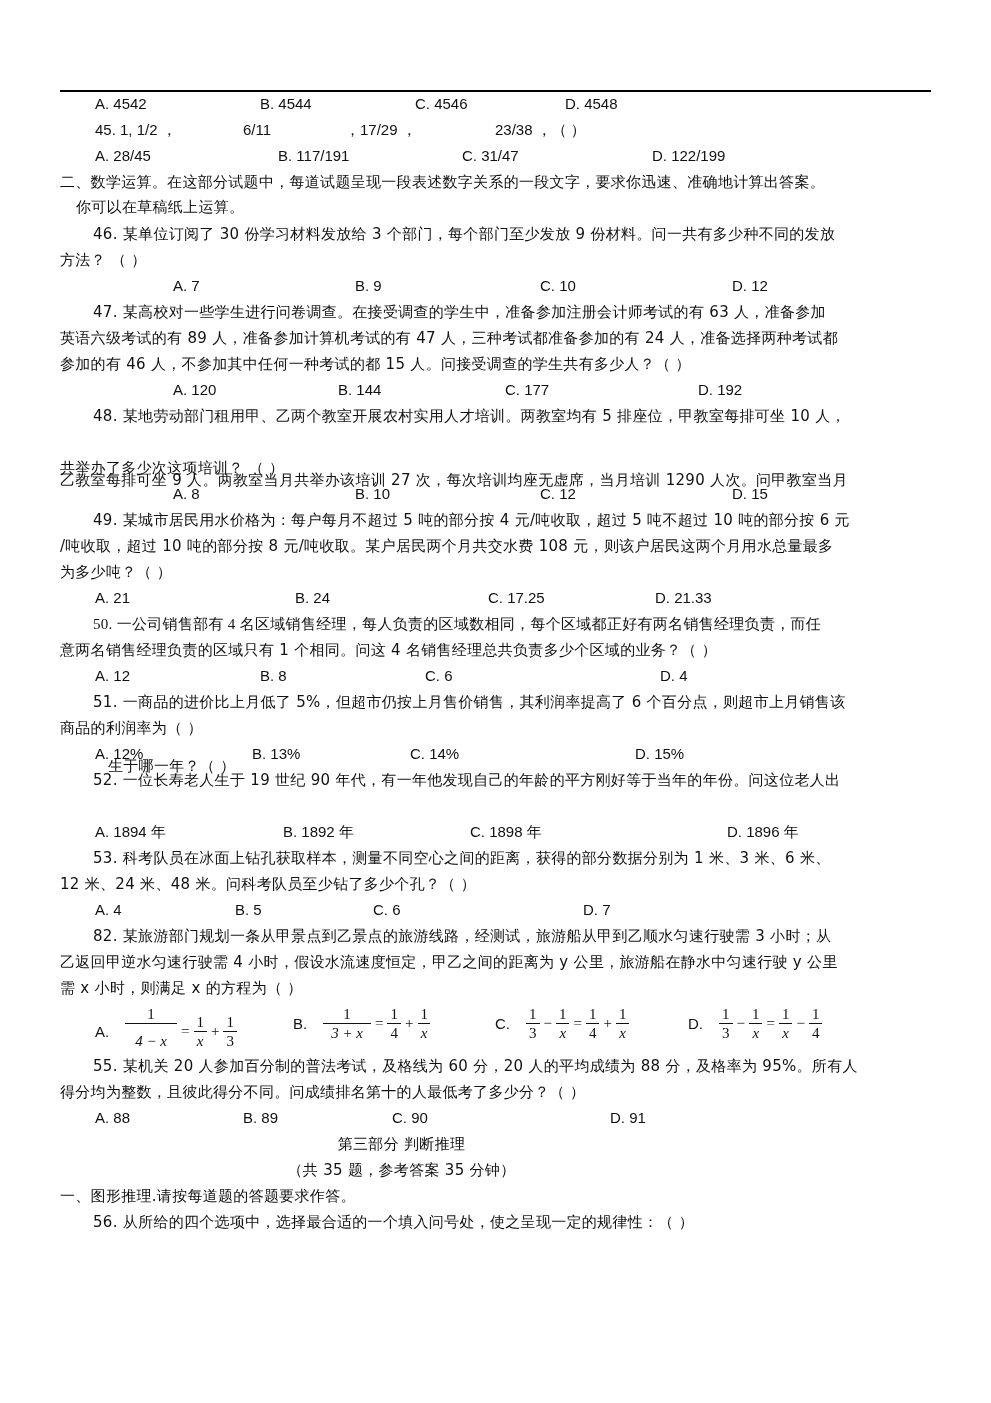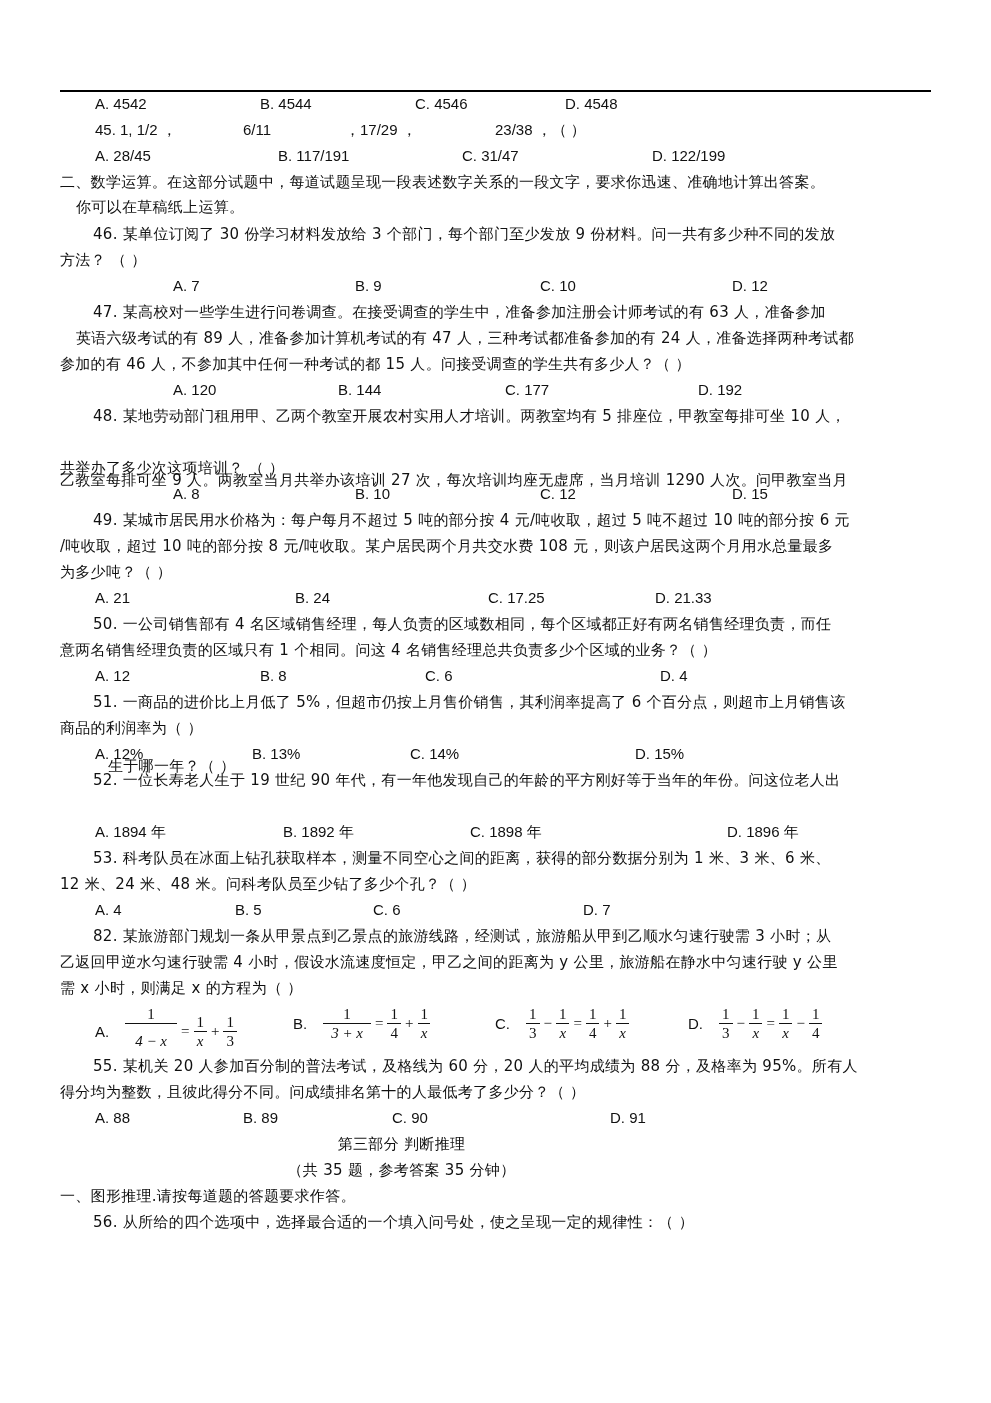--- a/index.html
+++ b/index.html
@@ -61,21 +61,21 @@
 <div class="line indent" style="top:224px;">46. 某单位订阅了 30 份学习材料发放给 3 个部门，每个部门至少发放 9 份材料。问一共有多少种不同的发放</div>
 <div class="line" style="top:250px;">方法？ （   ）</div>
 <div class="opts" style="top:276px;">
   <span class="opt" style="left:173px">A. 7</span>
   <span class="opt" style="left:355px">B. 9</span>
   <span class="opt" style="left:540px">C. 10</span>
   <span class="opt" style="left:732px">D. 12</span>
 </div>
 
 <div class="line indent" style="top:302px;">47. 某高校对一些学生进行问卷调查。在接受调查的学生中，准备参加注册会计师考试的有 63 人，准备参加</div>
-<div class="line" style="top:328px;margin-left:16px;">英语六级考试的有 89 人，准备参加计算机考试的有 47 人，三种考试都准备参加的有 24 人，准备选择两种考试都</div>
+<div class="line" style="top:328px;">英语六级考试的有 89 人，准备参加计算机考试的有 47 人，三种考试都准备参加的有 24 人，准备选择两种考试都</div>
 <div class="line" style="top:354px;">参加的有 46 人，不参加其中任何一种考试的都 15 人。问接受调查的学生共有多少人？（   ）</div>
 <div class="opts" style="top:380px;">
   <span class="opt" style="left:173px">A. 120</span>
   <span class="opt" style="left:338px">B. 144</span>
   <span class="opt" style="left:505px">C. 177</span>
   <span class="opt" style="left:698px">D. 192</span>
 </div>
 
 <div class="line indent" style="top:406px;">48. 某地劳动部门租用甲、乙两个教室开展农村实用人才培训。两教室均有 5 排座位，甲教室每排可坐 10 人，</div>
 <div class="line" style="top:432px;margin-top:38px;">乙教室每排可坐 9 人。两教室当月共举办该培训 27 次，每次培训均座无虚席，当月培训 1290 人次。问甲教室当月</div>
@@ -90,21 +90,21 @@
 <div class="line indent" style="top:510px;">49. 某城市居民用水价格为：每户每月不超过 5 吨的部分按 4 元/吨收取，超过 5 吨不超过 10 吨的部分按 6 元</div>
 <div class="line" style="top:536px;">/吨收取，超过 10 吨的部分按 8 元/吨收取。某户居民两个月共交水费 108 元，则该户居民这两个月用水总量最多</div>
 <div class="line" style="top:562px;">为多少吨？（   ）</div>
 <div class="opts" style="top:588px;">
   <span class="opt" style="left:95px">A. 21</span>
   <span class="opt" style="left:295px">B. 24</span>
   <span class="opt" style="left:488px">C. 17.25</span>
   <span class="opt" style="left:655px">D. 21.33</span>
 </div>
 
-<div class="line indent" style="top:614px;">50. 一公司销售部有 4 名区域销售经理，每人负责的区域数相同，每个区域都正好有两名销售经理负责，而任</div>
+<div class="line indent" style="top:614px;font-family:Liberation Serif, serif;">50. 一公司销售部有 4 名区域销售经理，每人负责的区域数相同，每个区域都正好有两名销售经理负责，而任</div>
 <div class="line" style="top:640px;">意两名销售经理负责的区域只有 1 个相同。问这 4 名销售经理总共负责多少个区域的业务？（   ）</div>
 <div class="opts" style="top:666px;">
   <span class="opt" style="left:95px">A. 12</span>
   <span class="opt" style="left:260px">B. 8</span>
   <span class="opt" style="left:425px">C. 6</span>
   <span class="opt" style="left:660px">D. 4</span>
 </div>
 
 <div class="line indent" style="top:692px;">51. 一商品的进价比上月低了 5%，但超市仍按上月售价销售，其利润率提高了 6 个百分点，则超市上月销售该</div>
 <div class="line" style="top:718px;">商品的利润率为（   ）</div>

